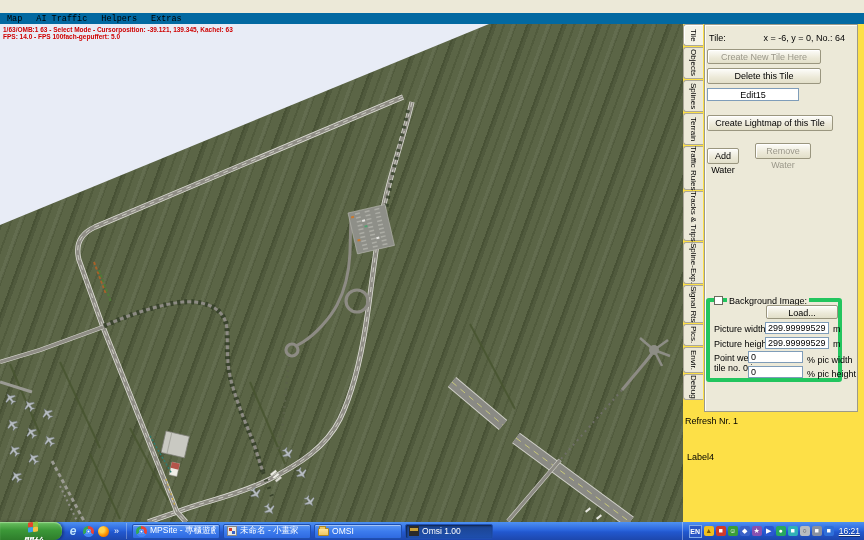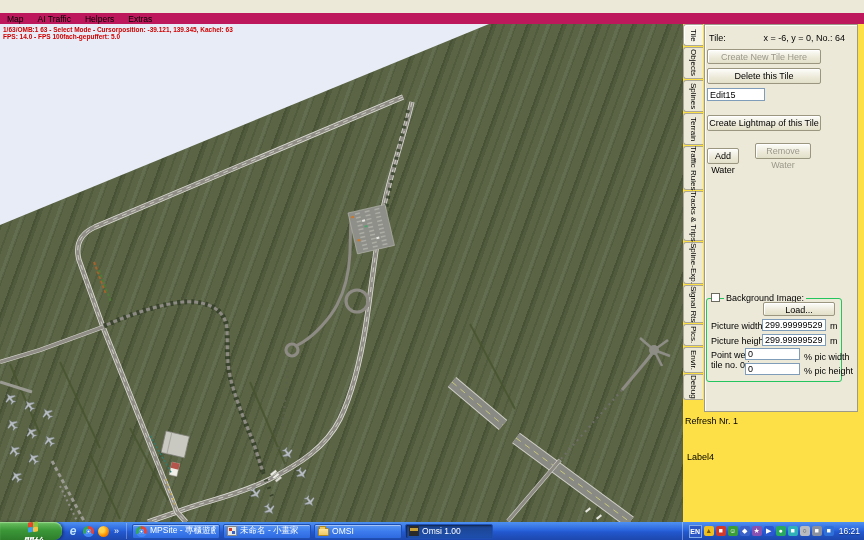--- a/index.html
+++ b/index.html
@@ -10,22 +10,22 @@
   #titlebar { position:absolute; left:0; top:0; width:864px; height:13px;
     background:linear-gradient(to right,#0d2bb0 0%,#2c5ed6 35%,#7ea9e8 75%,#aecdf2 100%);
     display:flex; align-items:center; padding-left:2px; }
   #title-icon { width:9px; height:9px; margin-right:3px; background:#2a2a2a;
     border:1px solid #555; position:relative; }
   #title-icon:before { content:""; position:absolute; left:1px; top:2px; width:5px; height:3px; background:#c23a2a; }
   #title-text { color:#fff; font-weight:bold; font-size:9px; line-height:13px; white-space:nowrap;
     text-shadow:1px 1px 0 rgba(0,0,0,.4); }
 
   
-  #menubar { position:absolute; left:0; top:13px; width:864px; height:14px; background:#be185d;
-    border-bottom:1px solid #cfccbc; display:flex; align-items:center; gap:0; }
+  #menubar { position:absolute; left:0; top:13px; width:864px; height:14px; background:#0369a1;
+    border-bottom:1px solid #cfccbc; display:flex; align-items:center; gap:0;font-family:Liberation Mono, monospace; }
   .menu-item { font-size:8.5px; padding:0 7px; color:#000; line-height:11px; cursor:default; }
 
   
   #map { position:absolute; left:0; top:24px; width:683px; height:498px; overflow:hidden;
     background-color:#5b6546;
     background-image:
       repeating-linear-gradient(110deg, rgba(30,38,18,.18) 0 5px, rgba(0,0,0,0) 5px 19px, rgba(255,255,255,.05) 19px 23px, rgba(0,0,0,0) 23px 33px),
       repeating-linear-gradient(110deg, rgba(52,62,34,.25) 0 2px, rgba(0,0,0,0) 2px 11px);
   }
   #map svg { position:absolute; left:0; top:0; }
@@ -44,21 +44,21 @@
 
   .xpbtn { position:absolute; background:linear-gradient(#fdfdfa,#ece9d8 60%,#e2dfc9);
     border:1px solid #9a967f; border-radius:2px; box-shadow:inset 1px 1px 0 #fff;
     font-family:"Liberation Sans",sans-serif; font-size:9px; color:#000; text-align:center; line-height:14px; cursor:pointer; }
   .xpbtn.disabled { color:#9b988a; cursor:default; }
   .xpinput { position:absolute; border:1px solid #7f9db9; background:#fff; font-family:"Liberation Sans",sans-serif;
     font-size:9px; padding:0 2px; }
   .plabel { position:absolute; font-size:9px; color:#000; white-space:nowrap; }
 
   #groupbox { position:absolute; left:1px; top:273px; width:136px; height:84px;
-    border:1px solid #22c55e; border-radius:3px; }
+    border:4px solid #22c55e; border-radius:3px; }
   #bg-check { position:absolute; left:4px; top:-6px; width:9px; height:9px; border:1px solid #6a6a5e; background:#fff; }
   #bg-check-label { position:absolute; left:17px; top:-6px; background:#ece9d8; padding:0 2px; font-size:9px; white-space:nowrap; }
 
   
   #taskbar { position:absolute; left:0; top:522px; width:864px; height:18px;
     background:linear-gradient(#4f91f2,#2a65dd 45%,#2258cf 55%,#1d47ad);
     display:flex; align-items:center; }
   #start-button { height:18px; width:62px; border-radius:0 8px 8px 0;
     background:linear-gradient(#6cc162,#3c9838 45%,#2e7d2b);
     box-shadow:inset 0 1px 1px #9ad68e, 2px 0 3px rgba(0,0,0,.35);
@@ -91,21 +91,21 @@
   .folder-icon { width:11px; height:8px; background:linear-gradient(#ffe49a,#f0c860); border:1px solid #b08820; border-radius:1px; position:relative; margin-top:2px; }
   .folder-icon:before { content:""; position:absolute; left:0; top:-3px; width:5px; height:2px; background:#f0c860; border:1px solid #b08820; border-bottom:none; border-radius:1px 1px 0 0; }
   .omsi-icon { width:10px; height:10px; background:#2a2a2a; position:relative; }
   .omsi-icon:before { content:""; position:absolute; left:1px; top:2px; width:8px; height:3px; background:#c8a038; }
 
   #tray { margin-left:auto; height:18px; display:flex; align-items:center; gap:2px; padding:0 4px 0 6px;
     border-left:1px solid rgba(255,255,255,.35); background:linear-gradient(#4f91f2,#2a65dd 45%,#2258cf 55%,#1d47ad); }
   #lang-box { width:13px; height:13px; background:#2a56c6; border:1px solid #7fa8e8; color:#fff; font-size:7px;
     display:flex; align-items:center; justify-content:center; font-weight:bold; cursor:pointer; }
   .tray-ico { width:10px; height:10px; border-radius:2px; color:#fff; font-size:7px; line-height:10px; text-align:center; cursor:pointer; overflow:hidden; }
-  #clock { color:#fff; font-size:8.5px; padding-left:3px; text-shadow:0 1px 1px rgba(0,0,0,.4); }
+  #clock { color:#fff; font-size:8.5px; padding-left:3px; text-shadow:0 1px 1px rgba(0,0,0,.4);text-decoration:underline; }
 </style>
 </head>
 <body>
 
 <div id="app">
 
 
   <div id="menubar">
     <span class="menu-item">Map</span>
     <span class="menu-item">AI Traffic</span>
@@ -294,23 +294,23 @@
         </div>
     </div>
 
     <div id="tabpage">
       <span class="plabel" style="left:4px; top:8px;">Tile:</span>
       <span class="plabel" style="right:12px; top:8px;">x = -6, y = 0, No.: 64</span>
 
       <div class="xpbtn disabled" style="left:2px; top:24px; width:114px; height:15px;">Create New Tile Here</div>
       <div class="xpbtn" style="left:2px; top:43px; width:114px; height:16px;">Delete this Tile</div>
 
-      <input class="xpinput" style="left: 2px; top: 63px; width: 58px; height: 13px;" value="Edit15">
-
-      <div class="xpbtn" style="left:2px; top:90px; width:114px; height:16px;">Create Lightmap of this Tile</div>
+      <input class="xpinput" style="left: 2px; top: 63px; width: 92px; height: 13px; text-align: center;" value="Edit15">
+
+      <div class="xpbtn" style="left:2px; top:90px; width:126px; height:16px;">Create Lightmap of this Tile</div>
 
       <div class="xpbtn" style="left:2px; top:123px; width:32px; height:16px;">Add Water</div>
       <div class="xpbtn disabled" style="left:50px; top:118px; width:56px; height:16px;">Remove Water</div>
 
       <div id="groupbox">
         <span id="bg-check"></span>
         <span id="bg-check-label">Background Image:</span>
         <div class="xpbtn" style="left:56px; top:3px; width:72px; height:14px;">Load...</div>
 
         <span class="plabel" style="left:4px; top:22px;">Picture width:</span>

